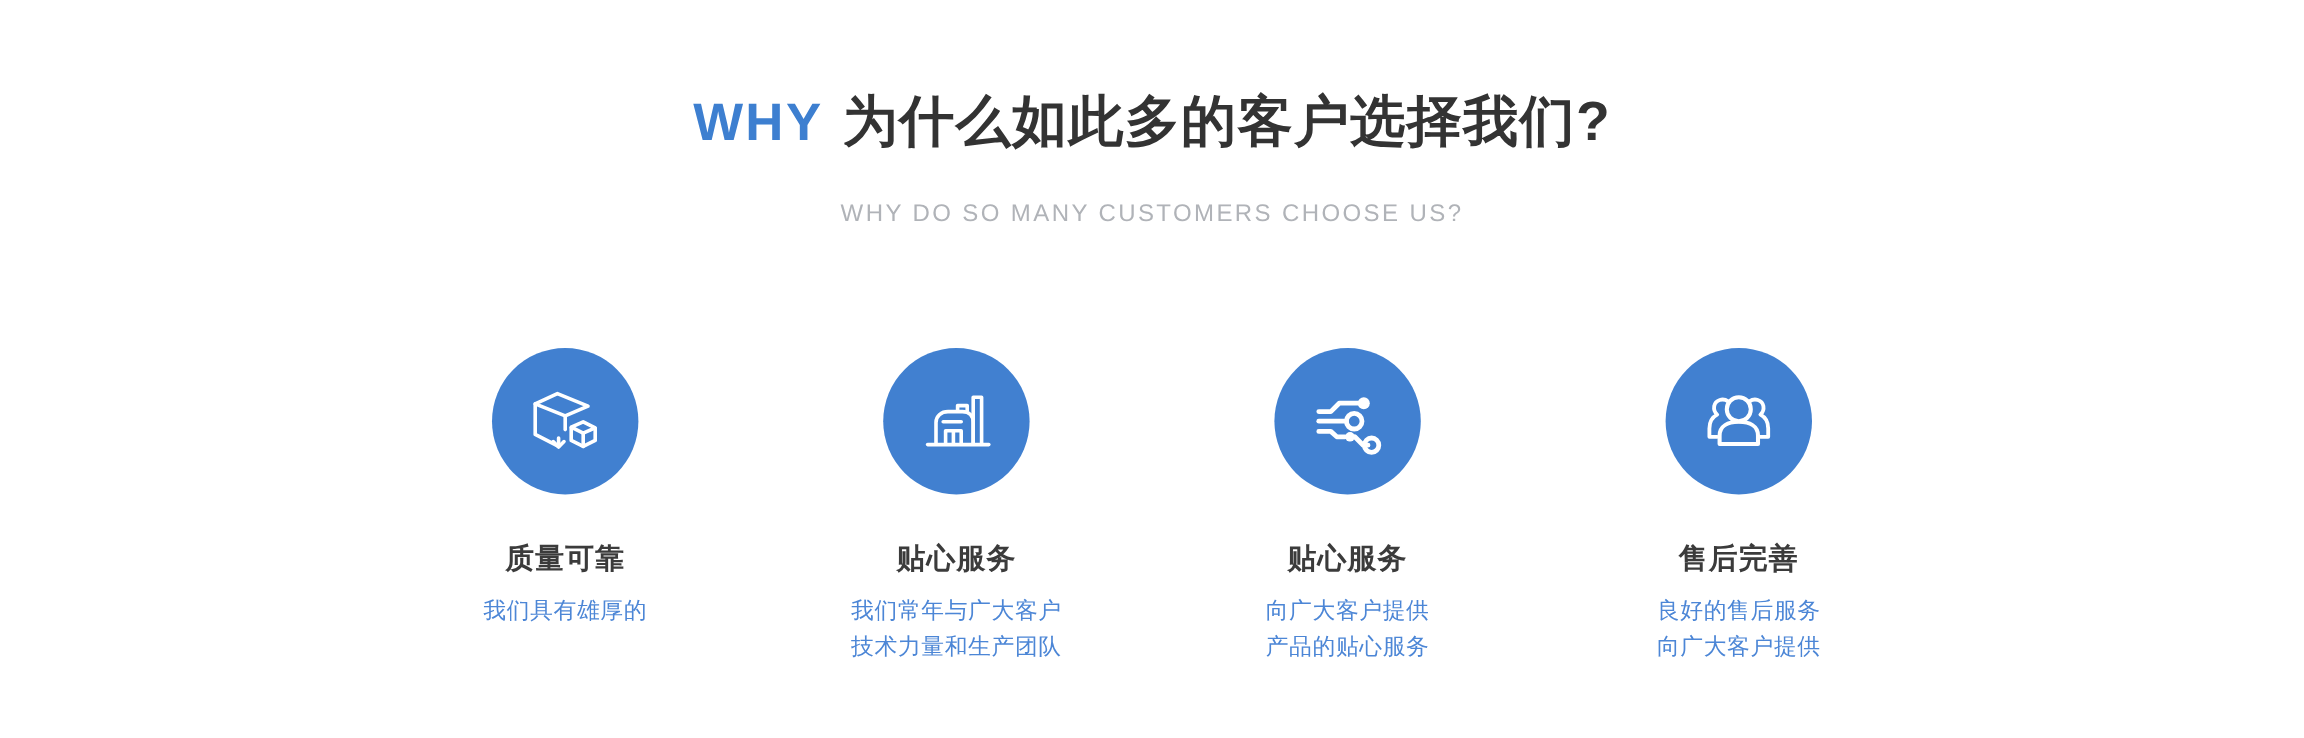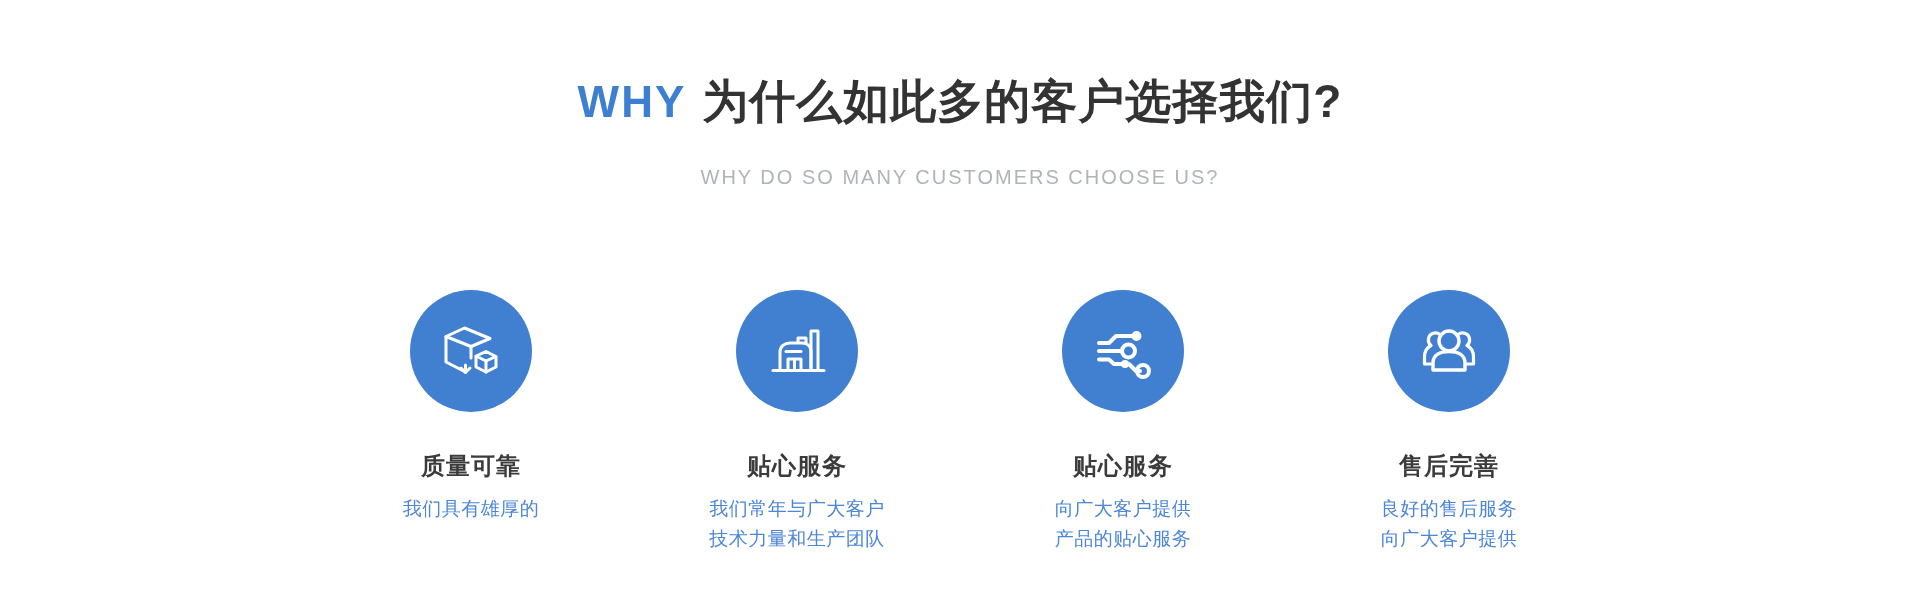--- a/index.html
+++ b/index.html
@@ -110,21 +110,20 @@
     margin: 0;
     padding-top: 14px;
     font-size: 19px;
     color: #4c86d6;
     line-height: 1.58;
     letter-spacing: 0.5px;
   }
 
   .card-desc span {
     display: block;
-    font-family: Liberation Mono, monospace;
   }
 </style>
 </head>
 <body>
 
 <div class="section">
 
   <div class="head-block">
     <h1 class="main-title">
       <span class="why">WHY</span><span class="zh">为什么如此多的客户选择我们?</span>

